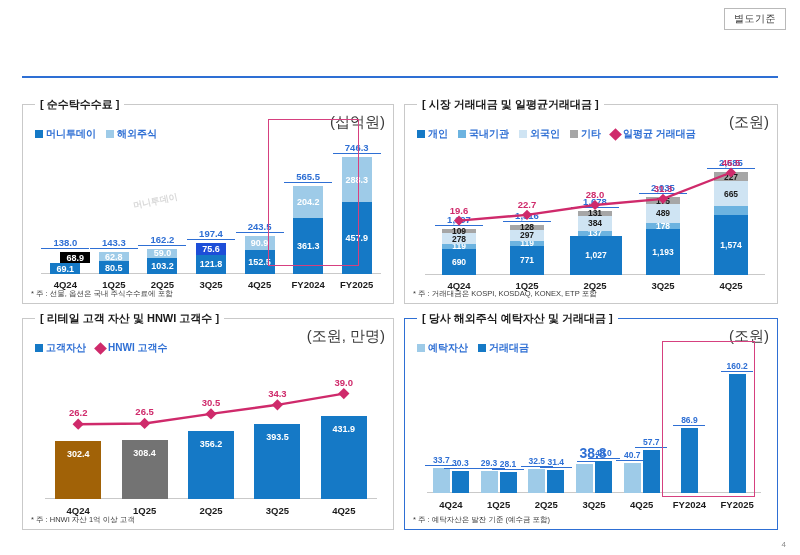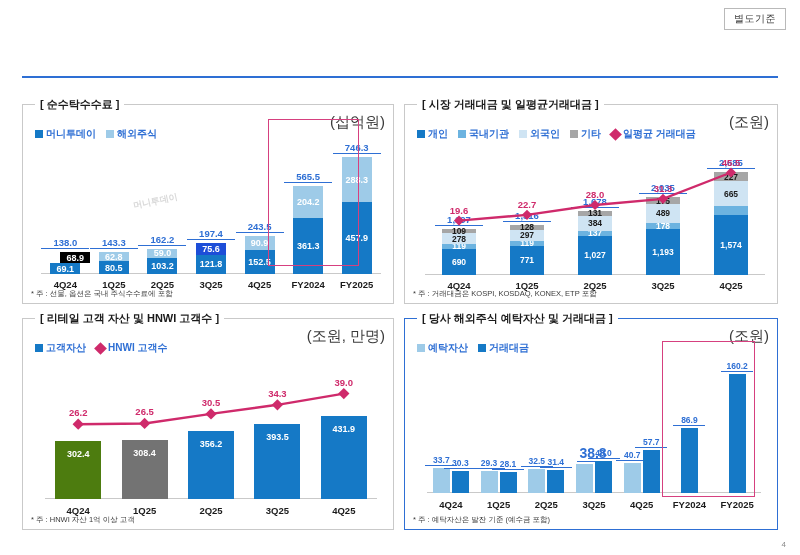--- a/index.html
+++ b/index.html
@@ -240,21 +240,21 @@
           <span style="color: rgb(255, 255, 255); position: absolute; left: 0px; right: 0px; top: 50%; transform: translateY(-50%); font-size: 8.5px; font-weight: bold; text-align: center; white-space: nowrap;">119</span>
         </div>
         <div class="bar" style="left: 85px; width: 34px; height: 11.3559px; bottom: 34.0294px; background: rgb(207, 228, 243); position: absolute;">
           <span style="color: rgb(27, 27, 27); position: absolute; left: 0px; right: 0px; top: 50%; transform: translateY(-50%); font-size: 8.5px; font-weight: bold; text-align: center; white-space: nowrap;">297</span>
         </div>
         <div class="bar" style="left: 85px; width: 34px; height: 4.89412px; bottom: 45.3853px; background: rgb(166, 166, 166); position: absolute;">
           <span style="color: rgb(27, 27, 27); position: absolute; left: 0px; right: 0px; top: 50%; transform: translateY(-50%); font-size: 8.5px; font-weight: bold; text-align: center; white-space: nowrap;">128</span>
         </div>
         <div class="total" style="left: 78px; width: 48px; bottom: 53.2794px; position: absolute;">1,316</div>
         <div class="xlab" style="left: 77px; width: 50px; top: 135px;">1Q25</div>
-        <div class="bar" style="left: 153px; width: 34px; height: 39.2676px; bottom: 0px; background: rgb(21, 121, 198); position: absolute;">
+        <div class="bar" style="left: 145px; width: 52px; height: 39.2676px; bottom: 0px; background: rgb(21, 121, 198); position: absolute;">
           <span style="color: rgb(255, 255, 255); position: absolute; left: 0px; right: 0px; top: 50%; transform: translateY(-50%); font-size: 8.5px; font-weight: bold; text-align: center; white-space: nowrap;">1,027</span>
         </div>
         <div class="bar" style="left: 153px; width: 34px; height: 5.23824px; bottom: 39.2676px; background: rgb(108, 179, 224); position: absolute;">
           <span style="color: rgb(255, 255, 255); position: absolute; left: 0px; right: 0px; top: 50%; transform: translateY(-50%); font-size: 8.5px; font-weight: bold; text-align: center; white-space: nowrap;">137</span>
         </div>
         <div class="bar" style="left: 153px; width: 34px; height: 14.6824px; bottom: 44.5059px; background: rgb(207, 228, 243); position: absolute;">
           <span style="color: rgb(27, 27, 27); position: absolute; left: 0px; right: 0px; top: 50%; transform: translateY(-50%); font-size: 8.5px; font-weight: bold; text-align: center; white-space: nowrap;">384</span>
         </div>
         <div class="bar" style="left: 153px; width: 34px; height: 5.00882px; bottom: 59.1882px; background: rgb(166, 166, 166); position: absolute;">
           <span style="color: rgb(27, 27, 27); position: absolute; left: 0px; right: 0px; top: 50%; transform: translateY(-50%); font-size: 8.5px; font-weight: bold; text-align: center; white-space: nowrap;">131</span>
@@ -314,21 +314,21 @@
         <i class="sw" style="background:#1579c6"></i>
         <span>고객자산</span>
       </span>
       <span class="item">
         <i class="dia"></i>
         <span>HNWI 고객수</span>
       </span>
     </div>
     <div class="plot" id="p3plot" style="left:22px; top:42px; width:332px; height:138px;">
         <div class="axis" style="bottom: 0px;"></div>
-        <div class="bar" style="left: 10.2px; width: 46px; height: 57.96px; background: #4d7c0f; position: absolute;">
+        <div class="bar" style="left: 10.2px; width: 46px; height: 57.96px; background: #a16207; position: absolute;">
           <div class="vlabel" style="top: 8px; color: rgb(255, 255, 255);">302.4</div>
         </div>
         <div class="xlab" style="left: 8.2px; width: 50px; top: 144px;">4Q24</div>
         <div class="bar" style="left: 76.6px; width: 46px; height: 59.11px; background: #737373; position: absolute;">
           <div class="vlabel" style="top: 8px; color: rgb(255, 255, 255);">308.4</div>
         </div>
         <div class="xlab" style="left: 74.6px; width: 50px; top: 144px;">1Q25</div>
         <div class="bar" style="left: 143px; width: 46px; height: 68.2717px; background: rgb(21, 121, 198); position: absolute;">
           <div class="vlabel" style="top: 8px; color: rgb(255, 255, 255);">356.2</div>
         </div>

